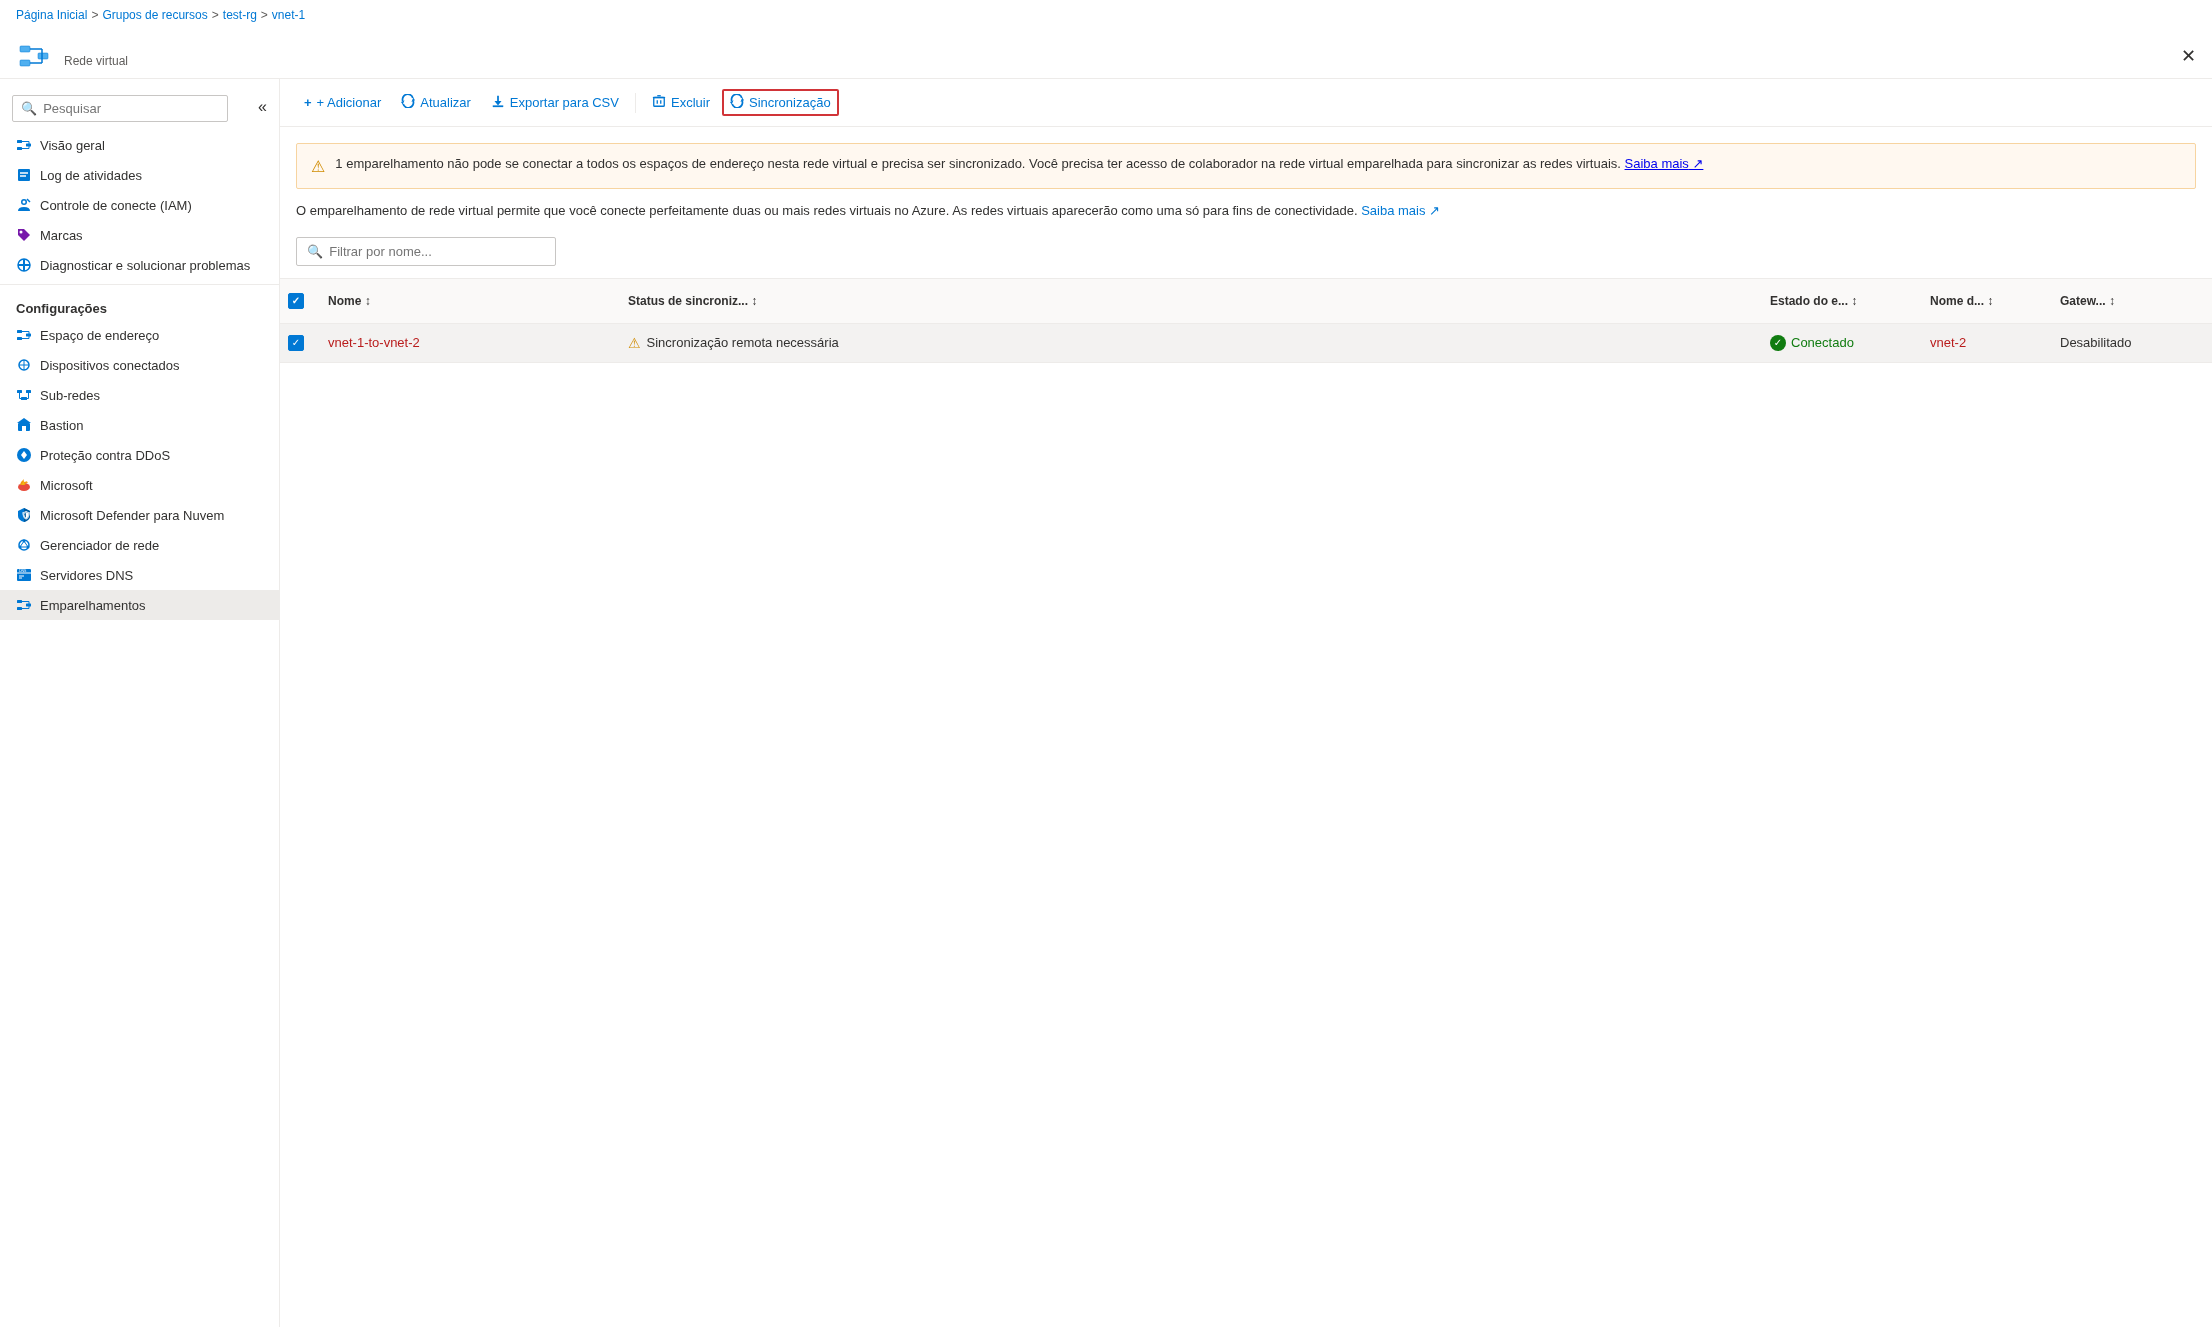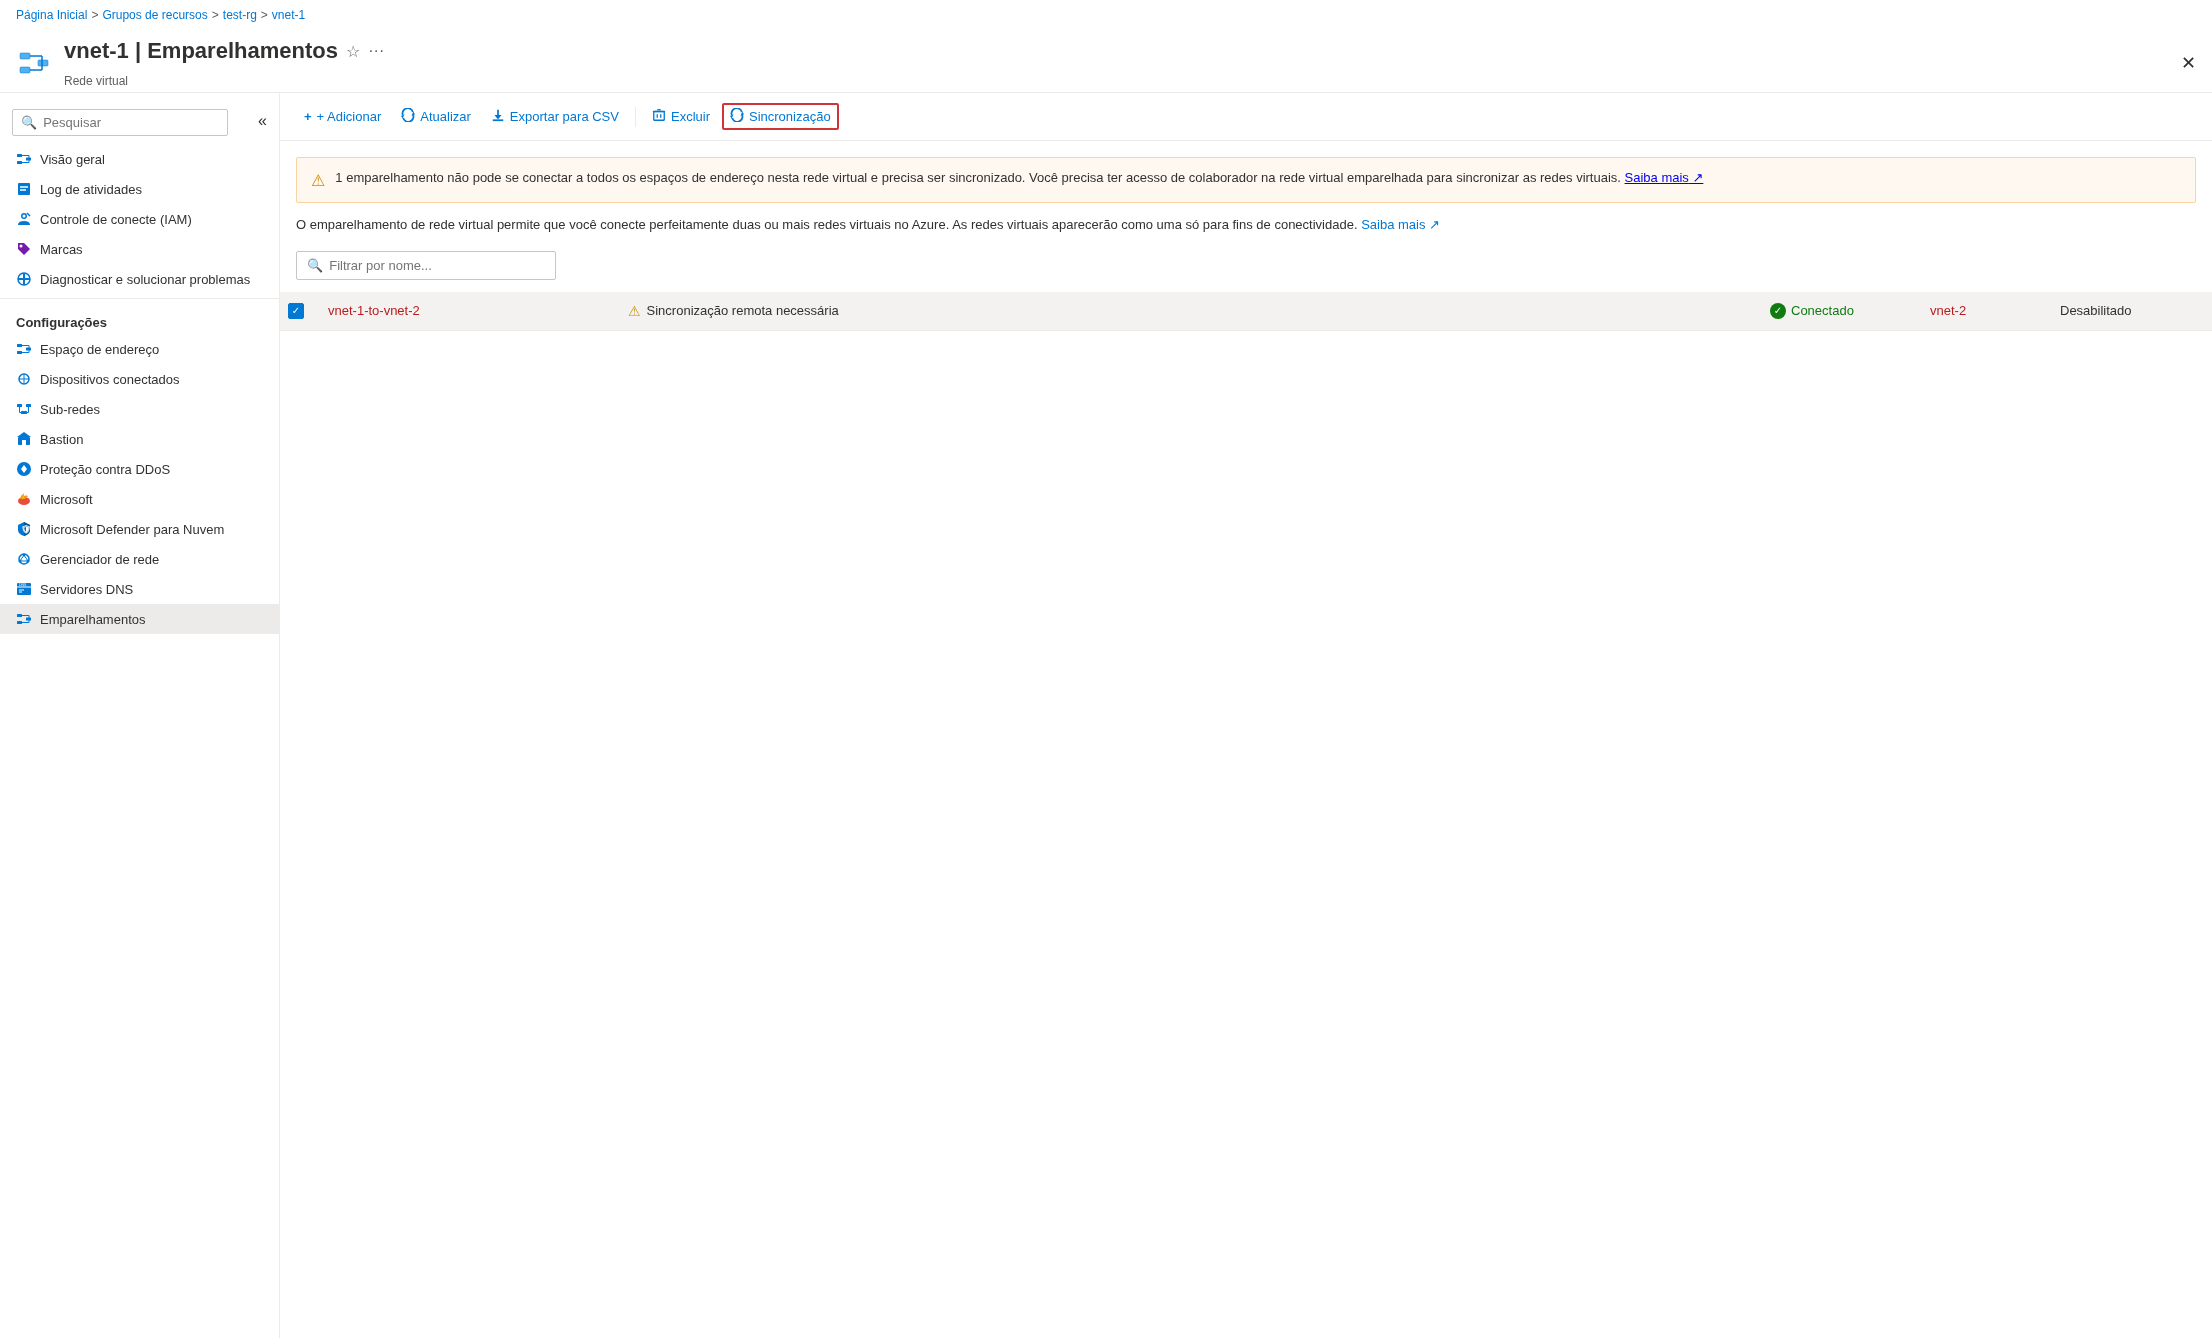--- a/index.html
+++ b/index.html
@@ -189,25 +189,20 @@
 
       <rect x="4" y="8" width="10" height="6" rx="1" fill="#50b0f0" stroke="#0078d4" stroke-width="0.5"></rect>
       <rect x="4" y="22" width="10" height="6" rx="1" fill="#50b0f0" stroke="#0078d4" stroke-width="0.5"></rect>
       <rect x="22" y="15" width="10" height="6" rx="1" fill="#50b0f0" stroke="#0078d4" stroke-width="0.5"></rect>
       <line x1="14" y1="11" x2="26" y2="11" stroke="#0078d4" stroke-width="1.5"></line>
       <line x1="14" y1="25" x2="26" y2="25" stroke="#0078d4" stroke-width="1.5"></line>
       <line x1="26" y1="11" x2="26" y2="25" stroke="#0078d4" stroke-width="1.5"></line>
     </svg>
   </div>
   <div class="header-text">
-    <div class="header-title">
-      <span>vnet-1 | Emparelhamentos</span>
-      <button style="background:none;border:none;cursor:pointer;font-size:16px;color:#605e5c;">☆</button>
-      <button style="background:none;border:none;cursor:pointer;font-size:16px;color:#605e5c;">···</button>
-    </div>
     <div class="header-subtitle">Rede virtual</div>
   </div>
   <button class="close-btn">✕</button>
 </div>
 
 <div class="layout">
 
   <div class="sidebar">
     <div style="display:flex;align-items:center;justify-content:space-between;">
       <div class="search-box">
@@ -479,20 +474,40 @@
 
     <div class="filter-bar">
       <div class="filter-input">
         <span style="color:#605e5c;">🔍</span>
         <input type="text" placeholder="Filtrar por nome..." style="">
       </div>
     </div>
 
     <div class="table-container">
 
+      <div class="table-header">
+        <div class="th">
+          <div class="checkbox-blue"></div>
+        </div>
+        <div class="th">
+          <span>Nome ↕</span>
+        </div>
+        <div class="th">
+          <span>Status de sincroniz... ↕</span>
+        </div>
+        <div class="th">
+          <span>Estado do e... ↕</span>
+        </div>
+        <div class="th">
+          <span>Nome d... ↕</span>
+        </div>
+        <div class="th">
+          <span>Gatew... ↕</span>
+        </div>
+      </div>
 
       <div class="table-row">
         <div class="td">
           <div class="checkbox-blue"></div>
         </div>
         <div class="td">
           <a href="#">vnet-1-to-vnet-2</a>
         </div>
         <div class="td">
           <div class="status-warning">

